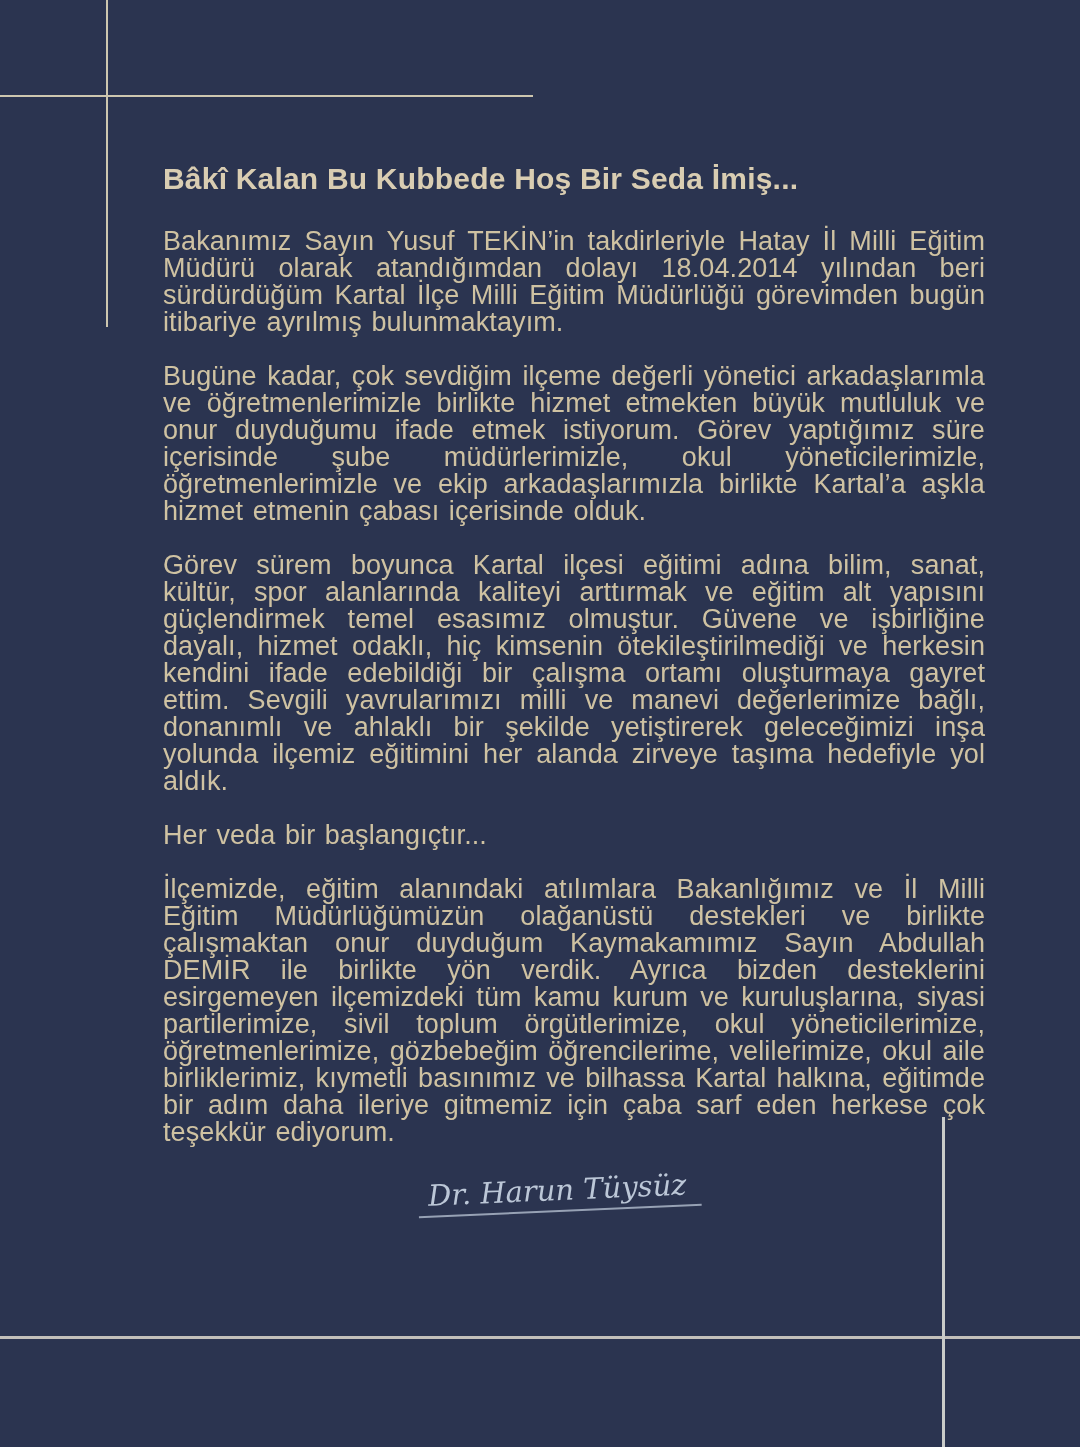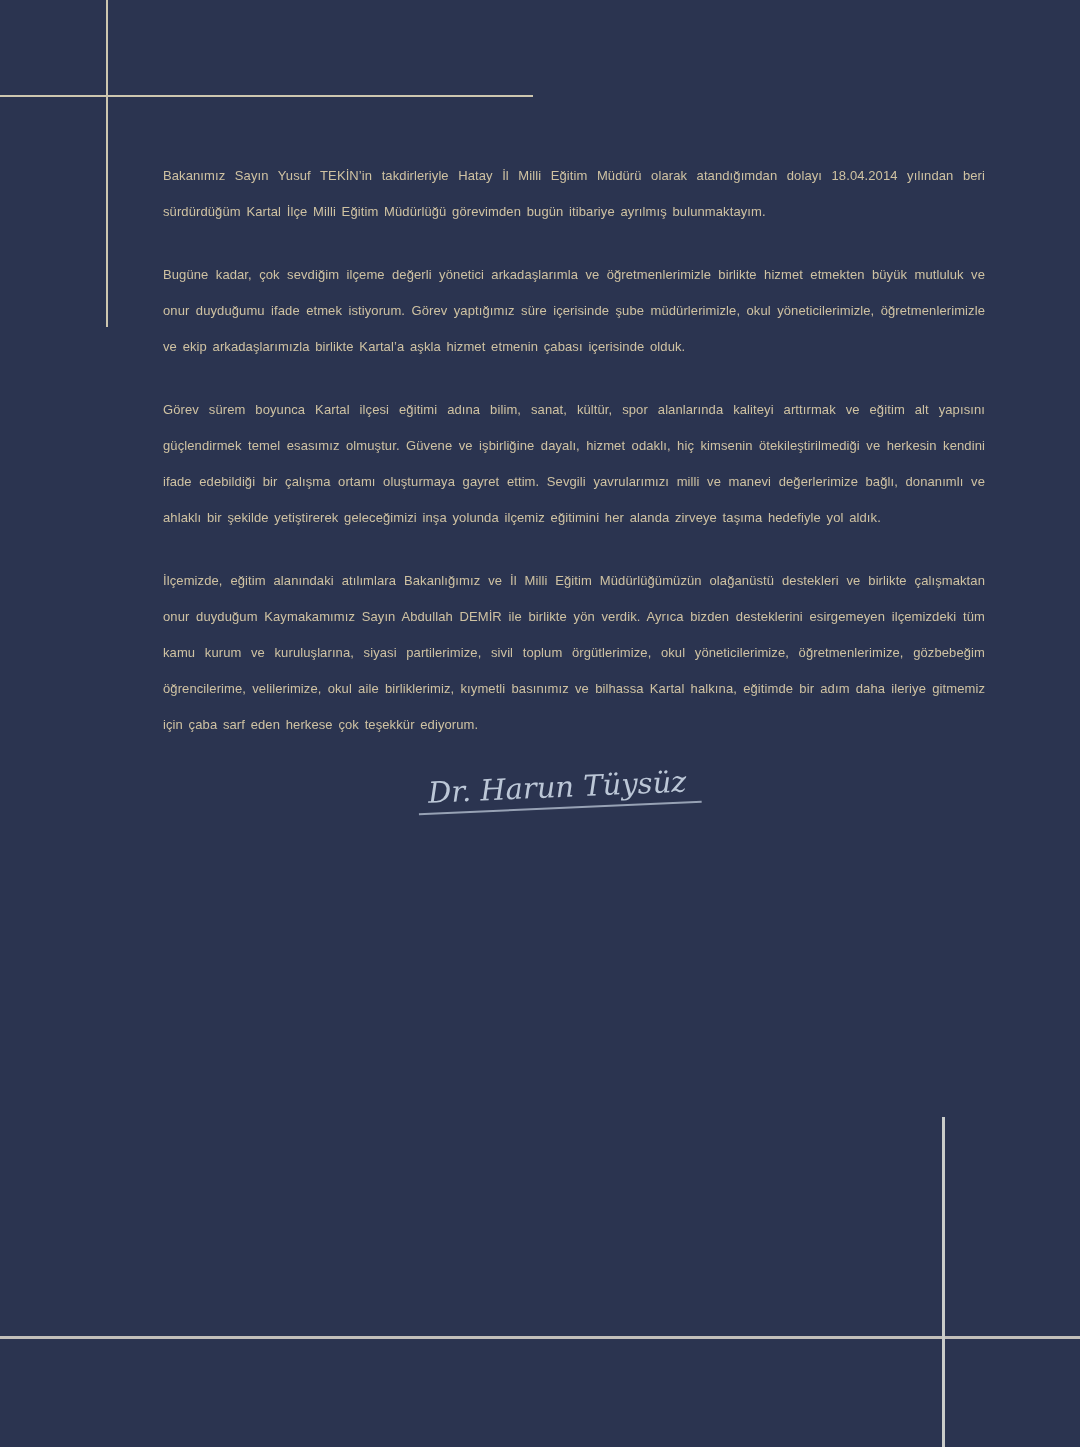--- a/index.html
+++ b/index.html
@@ -32,22 +32,22 @@
   .title {
     margin: 0 0 28px 0;
     font-size: 30px;
     line-height: 42px;
     font-weight: 600;
     letter-spacing: 0.2px;
     color: #d9cdb2;
   }
   .para {
     margin: 0 0 27px 0;
-    font-size: 13px;
-    line-height: 36px;
+    font-size: 27px;
+    line-height: 27px;
     color: #cfc2a2;
     text-align: justify;
     text-justify: inter-word;
     word-spacing: 2px;
     letter-spacing: 0.1px;
   }
   .signature {
     margin-top: 20px;
     text-align: center;
     padding-right: 30px;
@@ -67,27 +67,29 @@
 <body>
 
 <div class="page">
 
   <div class="rule rule-top-h"></div>
   <div class="rule rule-top-v"></div>
   <div class="rule rule-bottom-h"></div>
   <div class="rule rule-bottom-v"></div>
 
   <div class="content">
+    <h1 class="title">Bâkî Kalan Bu Kubbede Hoş Bir Seda İmiş...</h1>
 
     <p class="para">Bakanımız Sayın Yusuf TEKİN’in takdirleriyle Hatay İl Milli Eğitim Müdürü olarak atandığımdan dolayı 18.04.2014 yılından beri sürdürdüğüm Kartal İlçe Milli Eğitim Müdürlüğü görevimden bugün itibariye ayrılmış bulunmaktayım.</p>
 
     <p class="para">Bugüne kadar, çok sevdiğim ilçeme değerli yönetici arkadaşlarımla ve öğretmenlerimizle birlikte hizmet etmekten büyük mutluluk ve onur duyduğumu ifade etmek istiyorum. Görev yaptığımız süre içerisinde şube müdürlerimizle, okul yöneticilerimizle, öğretmenlerimizle ve ekip arkadaşlarımızla birlikte Kartal’a aşkla hizmet etmenin çabası içerisinde olduk.</p>
 
     <p class="para">Görev sürem boyunca Kartal ilçesi eğitimi adına bilim, sanat, kültür, spor alanlarında kaliteyi arttırmak ve eğitim alt yapısını güçlendirmek temel esasımız olmuştur. Güvene ve işbirliğine dayalı, hizmet odaklı, hiç kimsenin ötekileştirilmediği ve herkesin kendini ifade edebildiği bir çalışma ortamı oluşturmaya gayret ettim. Sevgili yavrularımızı milli ve manevi değerlerimize bağlı, donanımlı ve ahlaklı bir şekilde yetiştirerek geleceğimizi inşa yolunda ilçemiz eğitimini her alanda zirveye taşıma hedefiyle yol aldık.</p>
 
+    <p class="para">Her veda bir başlangıçtır...</p>
 
 
     <p class="para">İlçemizde, eğitim alanındaki atılımlara Bakanlığımız ve İl Milli Eğitim Müdürlüğümüzün olağanüstü destekleri ve birlikte çalışmaktan onur duyduğum Kaymakamımız Sayın Abdullah DEMİR ile birlikte yön verdik. Ayrıca bizden desteklerini esirgemeyen ilçemizdeki tüm kamu kurum ve kuruluşlarına, siyasi partilerimize, sivil toplum örgütlerimize, okul yöneticilerimize, öğretmenlerimize, gözbebeğim öğrencilerime, velilerimize, okul aile birliklerimiz, kıymetli basınımız ve bilhassa Kartal halkına, eğitimde bir adım daha ileriye gitmemiz için çaba sarf eden herkese çok teşekkür ediyorum.</p>
 
     <div class="signature">
       <span class="signature-text">Dr. Harun Tüysüz</span>
     </div>
   </div>
 
 </div>

